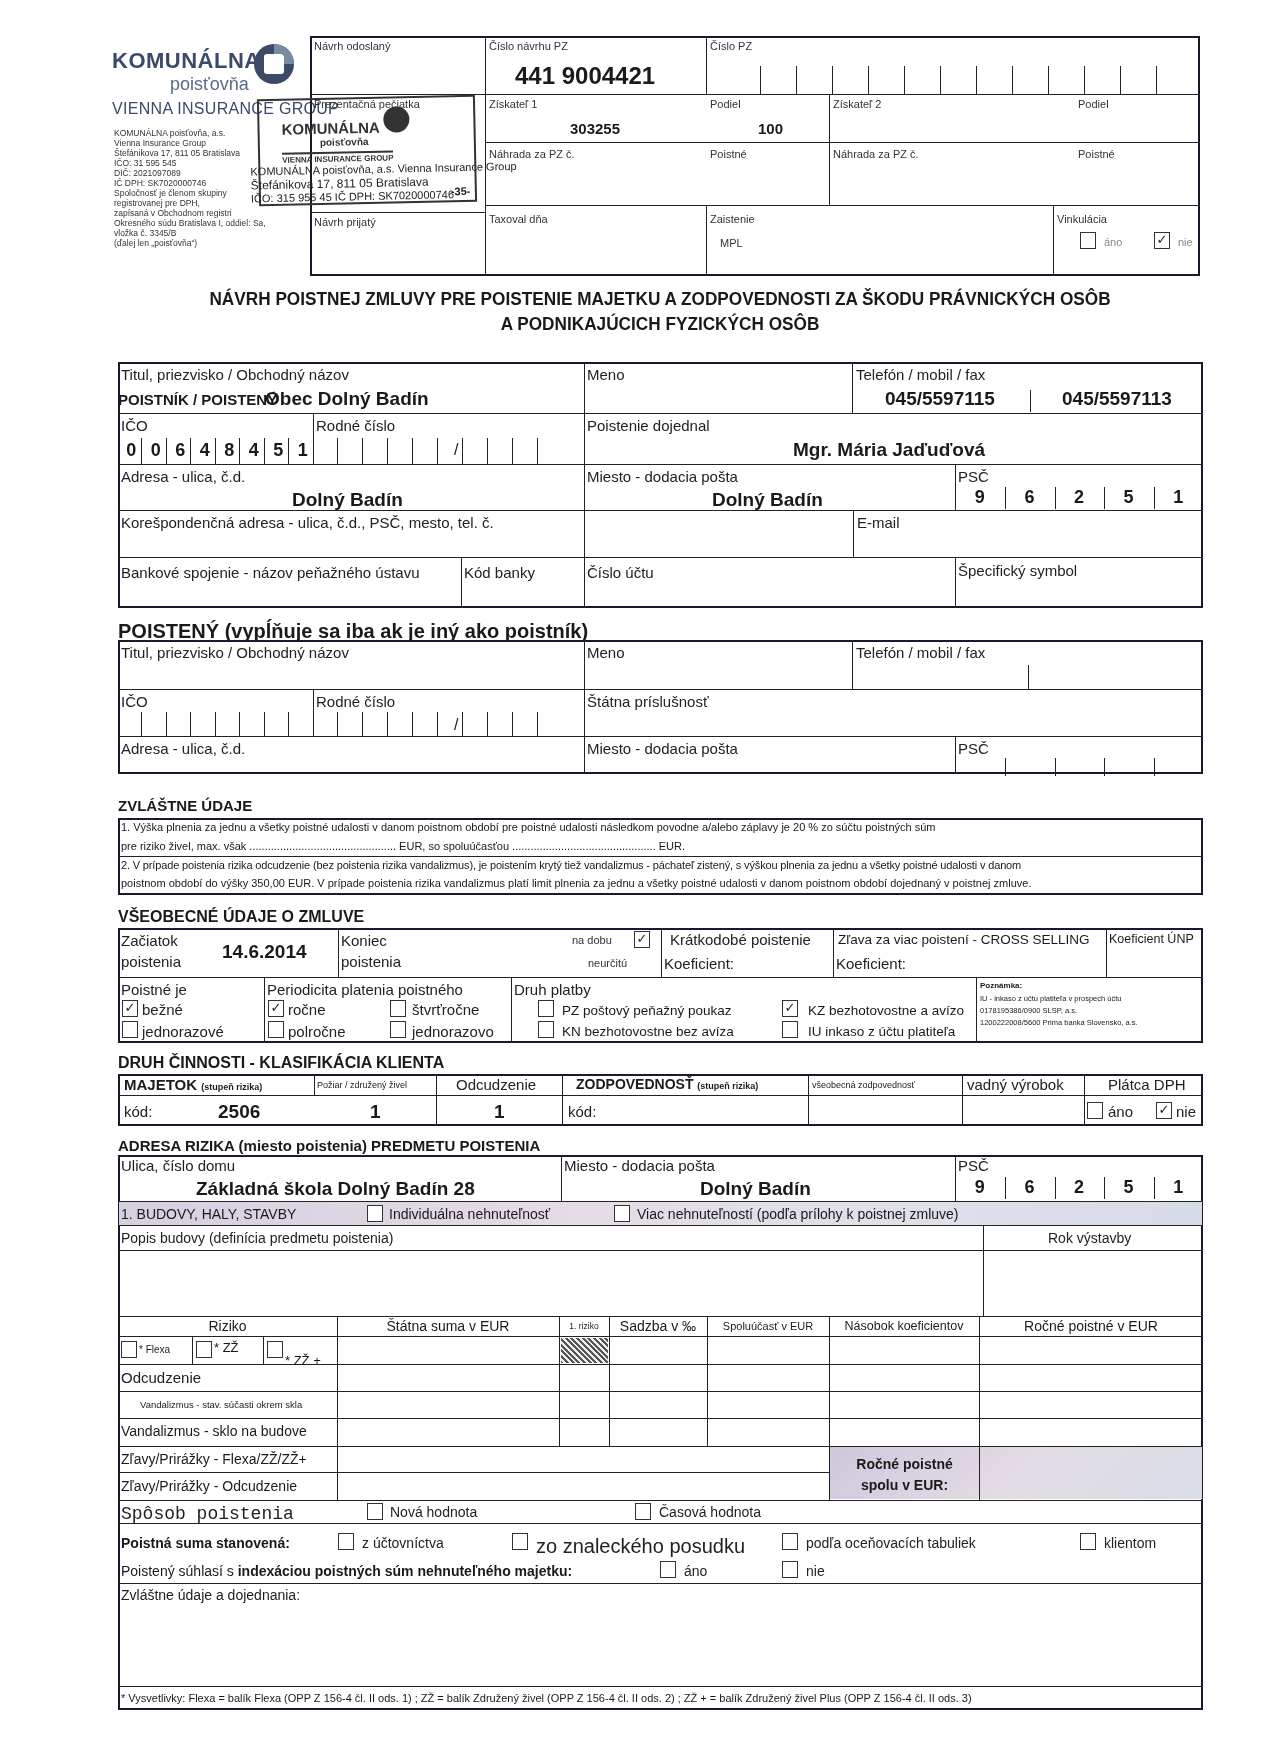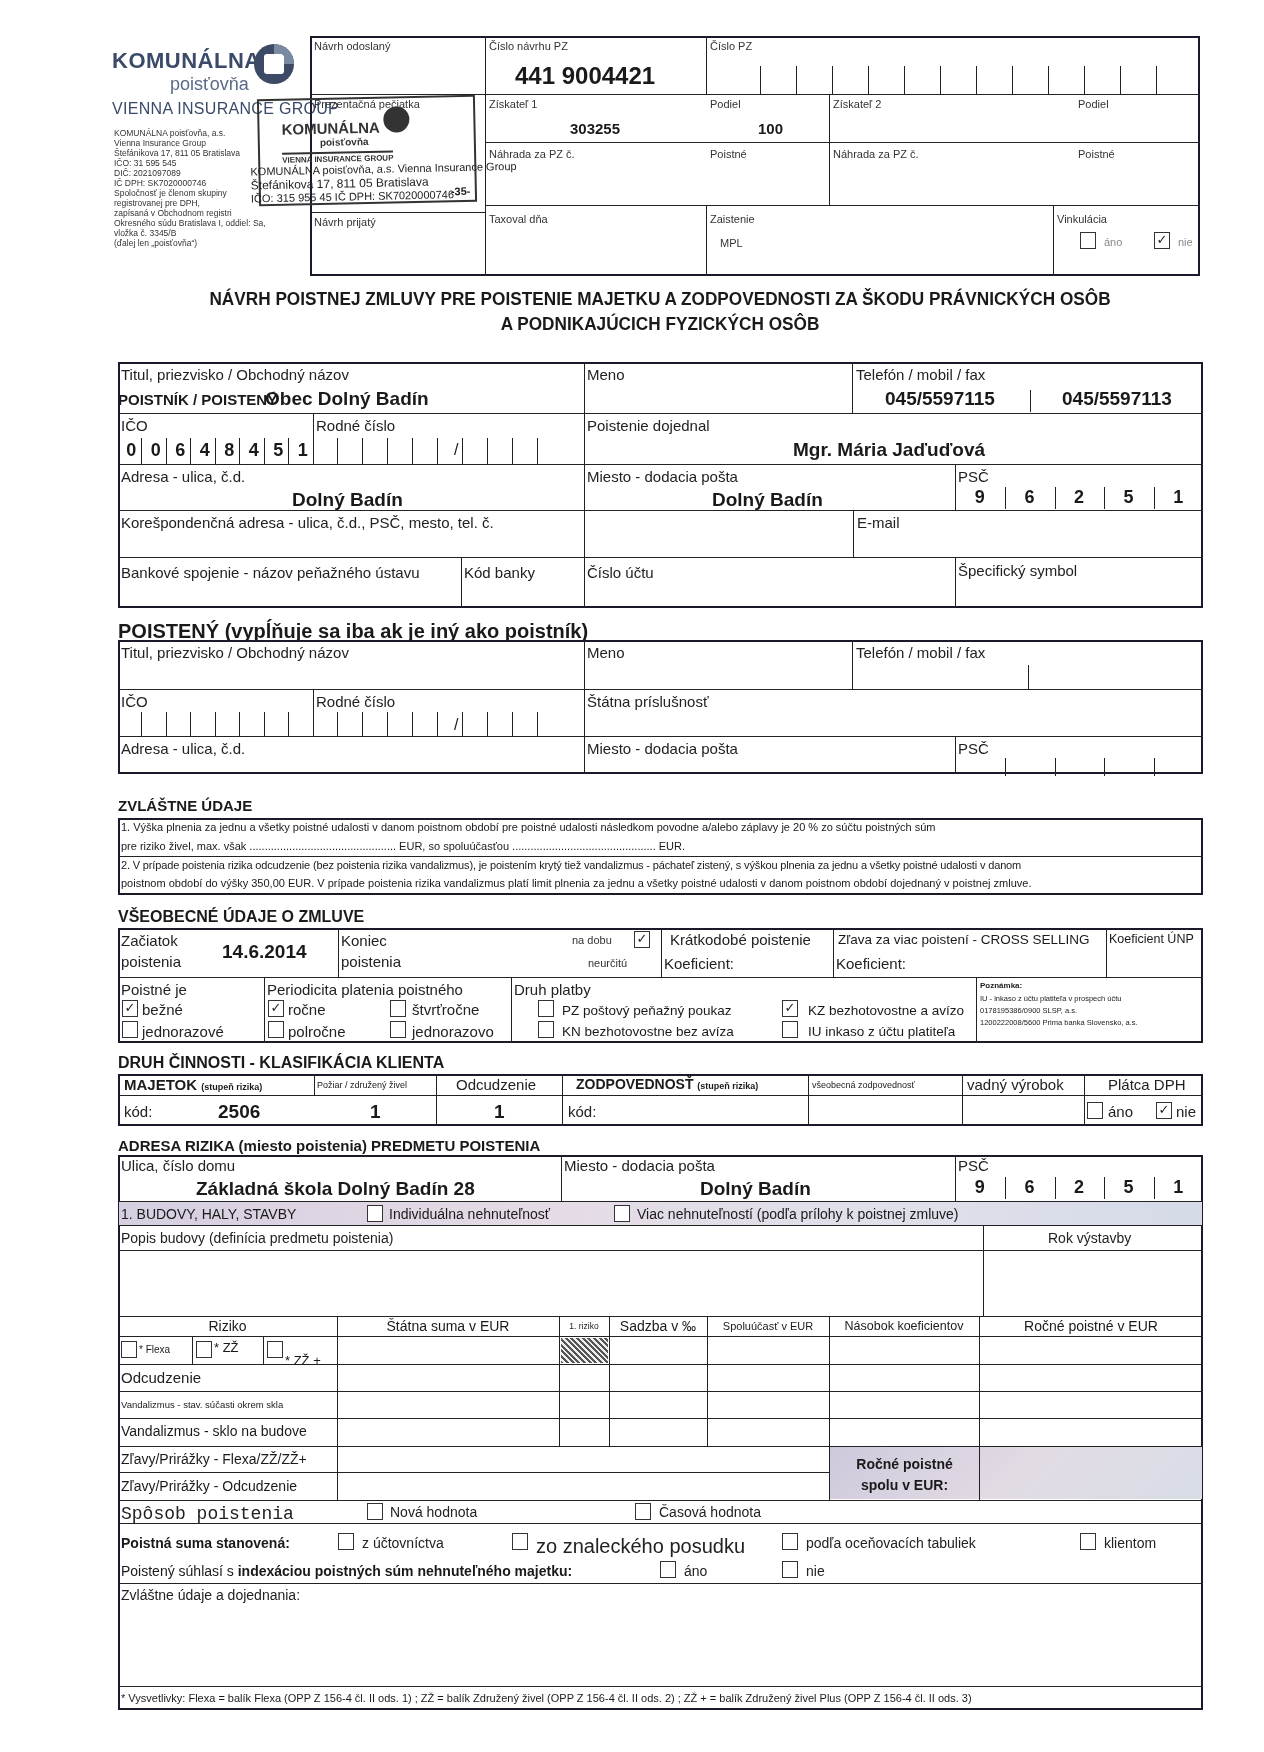--- a/index.html
+++ b/index.html
@@ -411,21 +411,21 @@
 
 <div class="cb" style="left:121px;top:1341px;"></div>
 <div class="abs" style="left:139px;top:1344px;font-size:10px;">* Flexa</div>
 <div class="cb" style="left:196px;top:1341px;"></div>
 <div class="abs" style="left:214px;top:1340px;font-size:13px;">* ZŽ</div>
 <div class="cb" style="left:267px;top:1341px;"></div>
 <div class="abs" style="left:285px;top:1353px;font-size:13px;">* ZŽ +</div>
 <div class="abs" style="left:561px;top:1338px;width:47px;height:25px;background:repeating-linear-gradient(45deg,#555 0 2px,#eee 2px 4px);"></div>
 
 <div class="abs lbl" style="left:121px;top:1369px;">Odcudzenie</div>
-<div class="abs" style="left:121px;top:1399px;font-size:9.5px;">Vandalizmus - stav. súčasti okrem skla</div>
+<div class="abs" style="left:121px;top:1399px;font-size:9.5px;padding-left:19px;">Vandalizmus - stav. súčasti okrem skla</div>
 <div class="abs" style="left:121px;top:1423px;font-size:14px;">Vandalizmus - sklo na budove</div>
 <div class="abs" style="left:121px;top:1451px;font-size:14px;">Zľavy/Prirážky - Flexa/ZŽ/ZŽ+</div>
 <div class="abs" style="left:121px;top:1478px;font-size:14px;">Zľavy/Prirážky - Odcudzenie</div>
 
 <div class="abs" style="left:830px;top:1447px;width:372px;height:52px;background:linear-gradient(135deg,#cfc8dc,#e2dbe4 50%,#d8dde6);"></div>
 <div class="vline" style="left:979px;top:1446px;height:54px;"></div>
 <div class="abs" style="left:830px;top:1456px;width:149px;text-align:center;font-size:14px;font-weight:bold;">Ročné poistné</div>
 <div class="abs" style="left:830px;top:1477px;width:149px;text-align:center;font-size:14px;font-weight:bold;">spolu v EUR:</div>
 
 <div class="abs lbl" style="left:121px;top:1504px;font-size:18px;font-family:Liberation Mono, monospace;">Spôsob poistenia</div>

